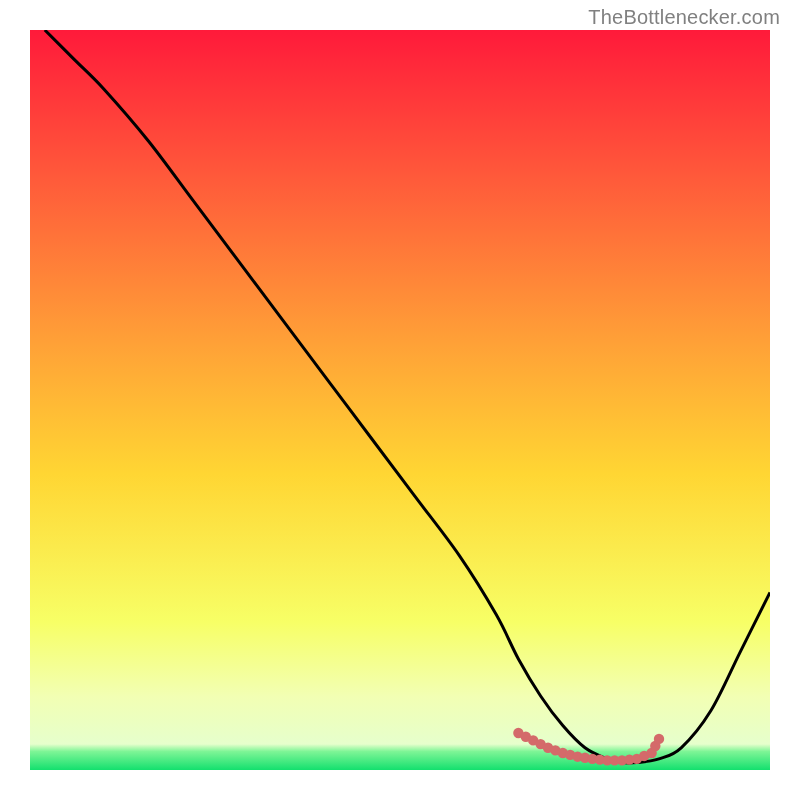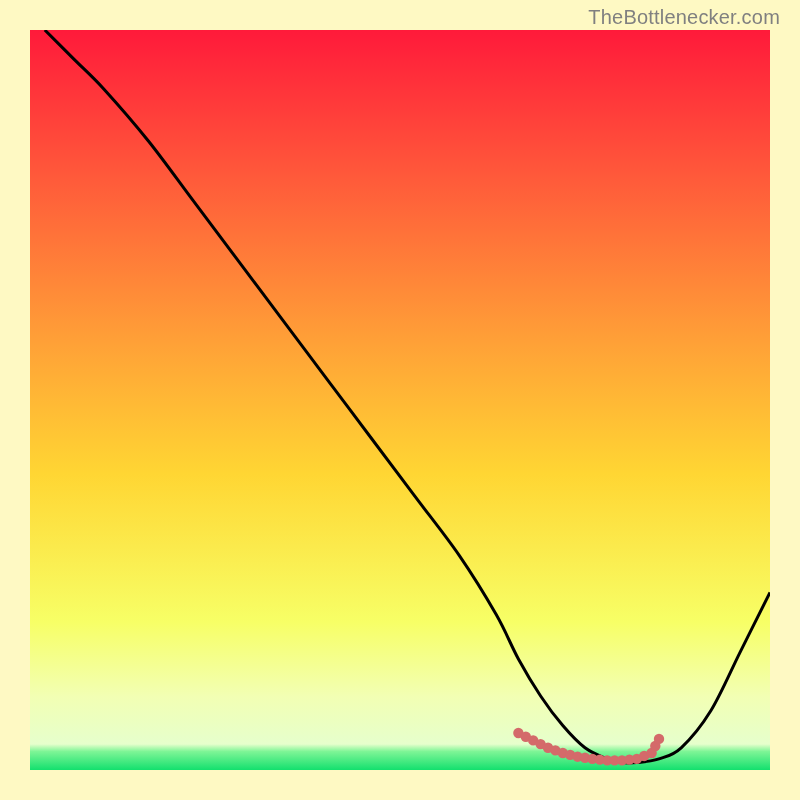--- a/index.html
+++ b/index.html
@@ -9,21 +9,21 @@
     height: 800px;
     background: #000;
     overflow: hidden;
     font-family: Arial, Helvetica, sans-serif;
   }
   .frame {
     position: absolute;
     top: 0; left: 0;
     width: 800px;
     height: 800px;
-    background: #fef9c3;
+    background: #ffffff;
   }
   .attribution {
     position: absolute;
     top: 6px;
     right: 20px;
     color: #808080;
     font-size: 20px;
     font-weight: 500;
     letter-spacing: 0.2px;
   }

